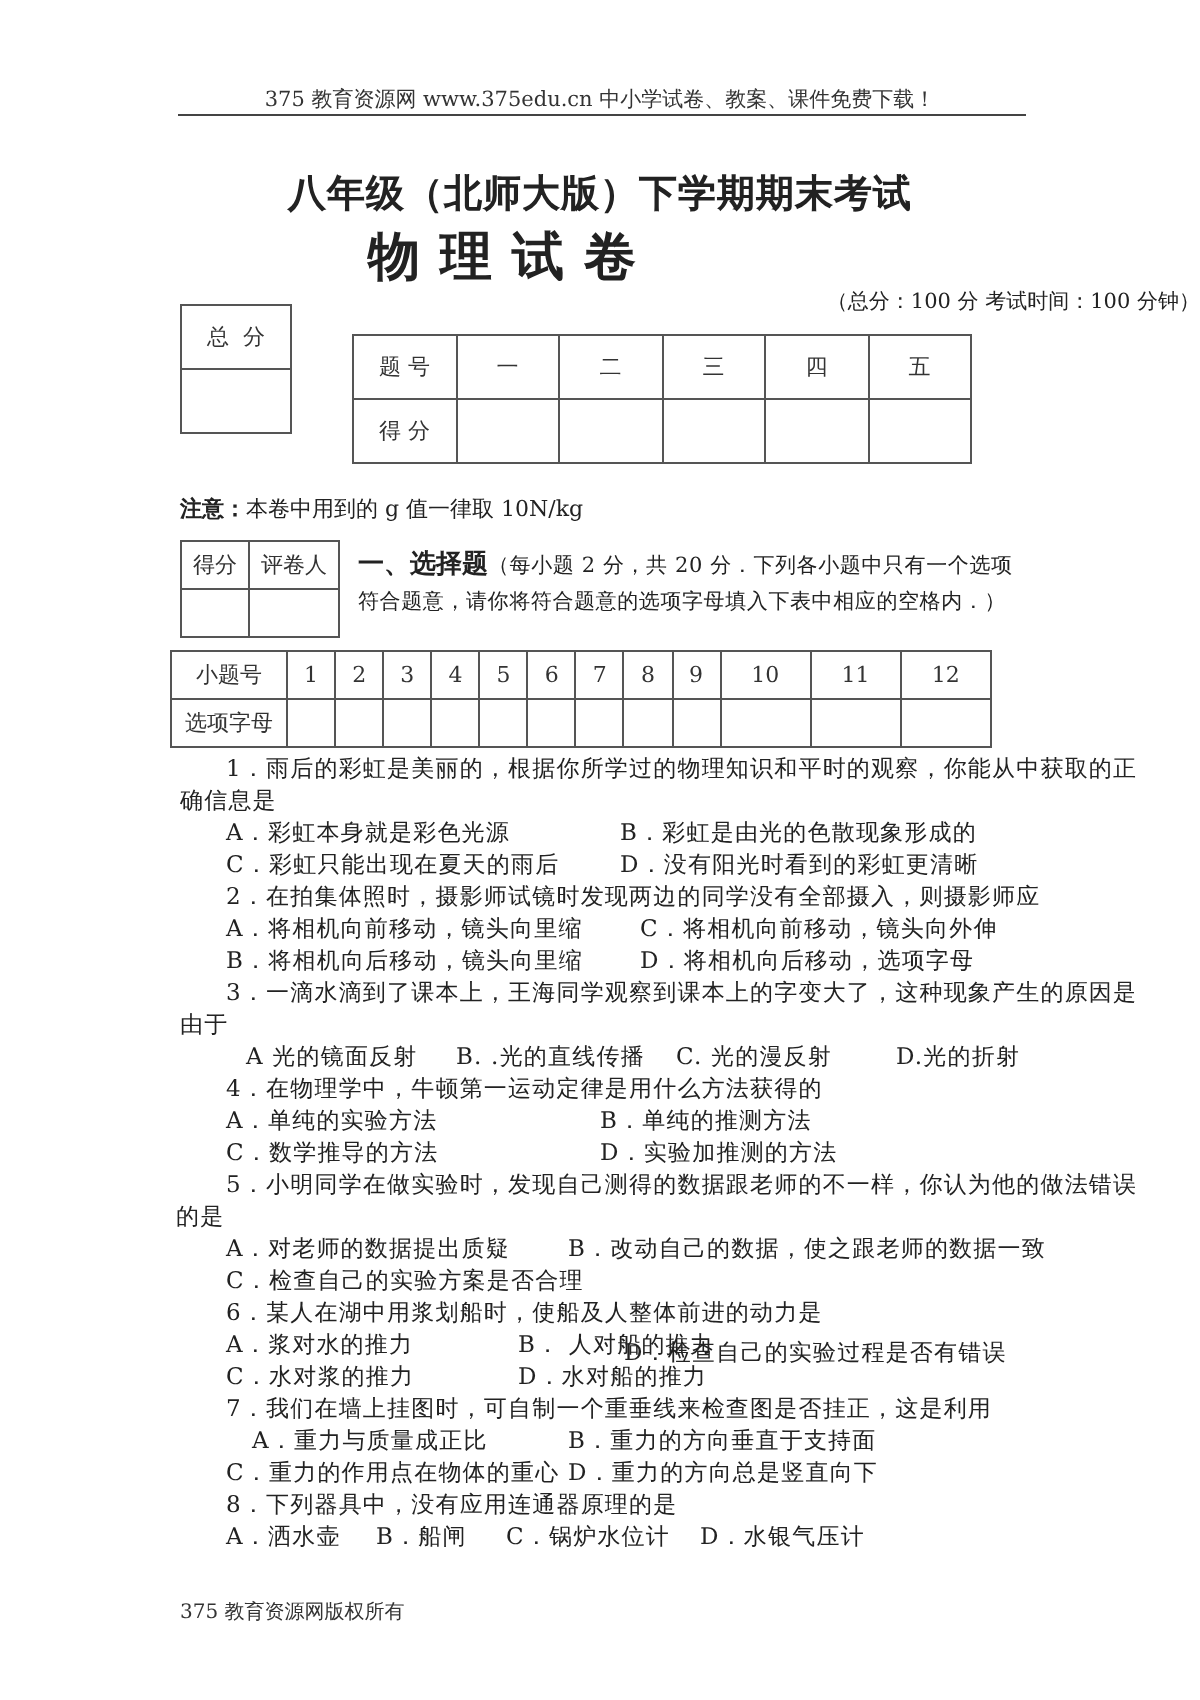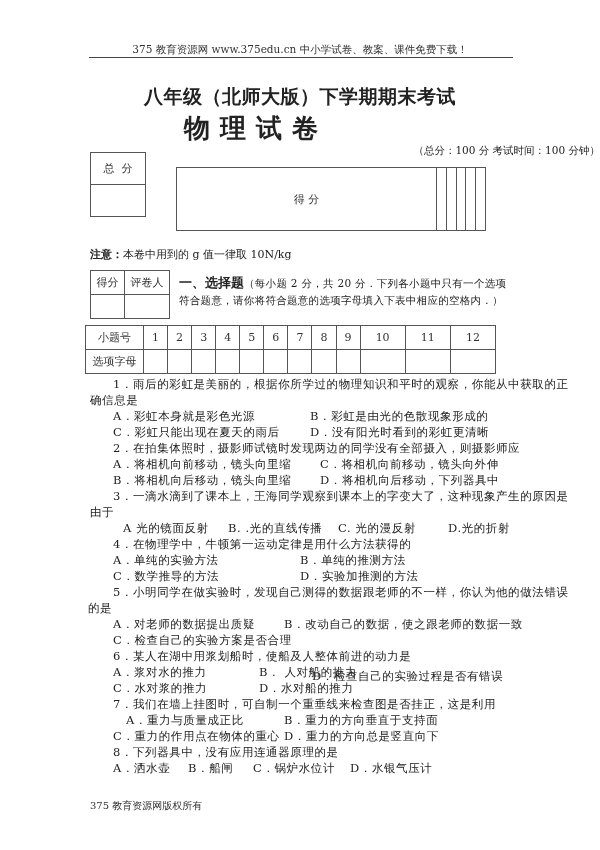--- a/index.html
+++ b/index.html
@@ -39,20 +39,28 @@
         <td style="white-space:pre;">总  分</td>
       </tr>
   <tr style="height:32px;">
         <td></td>
       </tr>
 </tbody>
   </table>
 
 <table class="grid" style="left:176px; top:167px; width:310px; height:64px;">
   <tbody>
+      <tr style="height:32px;">
+    <td style="width:51px;">题 号</td>
+    <td style="width:51px;">一</td>
+    <td style="width:51px;">二</td>
+    <td style="width:51px;">三</td>
+    <td style="width:51px;">四</td>
+    <td style="width:51px;">五</td>
+  </tr>
   <tr style="height:32px;">
     <td>得 分</td>
     <td></td>
     <td></td>
     <td></td>
     <td></td>
     <td></td>
   </tr>
 </tbody>
   </table>
@@ -117,21 +125,21 @@
 <div class="abs q" style="top:392px; left:90px;">确信息是</div>
 <div class="abs q" style="top:408px; left:113px;">A．彩虹本身就是彩色光源</div>
 <div class="abs q" style="top:408px; left:310px;">B．彩虹是由光的色散现象形成的</div>
 <div class="abs q" style="top:424px; left:113px;">C．彩虹只能出现在夏天的雨后</div>
 <div class="abs q" style="top:424px; left:310px;">D．没有阳光时看到的彩虹更清晰</div>
 
 <div class="abs q" style="top:440px; left:113px;">2．在拍集体照时，摄影师试镜时发现两边的同学没有全部摄入，则摄影师应</div>
 <div class="abs q" style="top:456px; left:113px;">A．将相机向前移动，镜头向里缩</div>
 <div class="abs q" style="top:456px; left:320px;">C．将相机向前移动，镜头向外伸</div>
 <div class="abs q" style="top:472px; left:113px;">B．将相机向后移动，镜头向里缩</div>
-<div class="abs q" style="top:472px; left:320px;">D．将相机向后移动，下列器具中</div>
+<div class="abs q" style="top:472px; left:320px;">D．将相机向后移动，选项字母</div>
 
 <div class="abs q" style="top:488px; left:113px;">3．一滴水滴到了课本上，王海同学观察到课本上的字变大了，这种现象产生的原因是</div>
 <div class="abs q" style="top:504px; left:90px;">由于</div>
 <div class="abs q" style="top:520px; left:123px;">A 光的镜面反射</div>
 <div class="abs q" style="top:520px; left:228px;">B. .光的直线传播</div>
 <div class="abs q" style="top:520px; left:338px;">C. 光的漫反射</div>
 <div class="abs q" style="top:520px; left:448px;">D.光的折射</div>
 
 <div class="abs q" style="top:536px; left:113px;">4．在物理学中，牛顿第一运动定律是用什么方法获得的</div>
 <div class="abs q" style="top:552px; left:113px;">A．单纯的实验方法</div>

